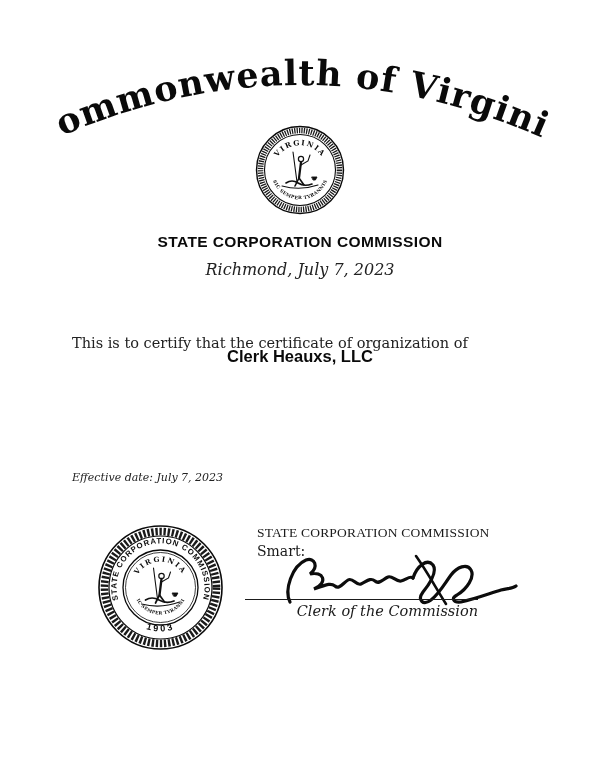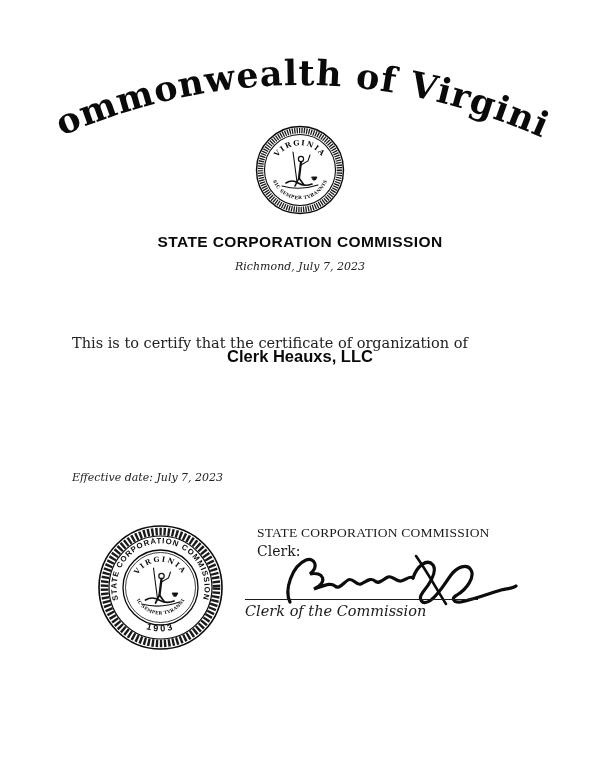--- a/index.html
+++ b/index.html
@@ -15,40 +15,40 @@
   .arch-text{
     font-family:"DejaVu Serif", serif;font-weight:bold;
     font-size:35px;fill:#0a0a0a;letter-spacing:1px;
   }
   .seal-top-svg{left:252px;top:122px;width:96px;height:96px;}
   .seal-bottom-svg{left:97px;top:524px;width:127px;height:127px;}
   .scc-heading{
     top:233px;font-family:"Liberation Sans", sans-serif;font-weight:bold;
     font-size:15.5px;color:#0a0a0a;letter-spacing:0.4px;
   }
-  .dateline{top:260px;font-style:italic;font-size:11px;color:#222;}
+  .dateline{top:260px;font-style:italic;font-size:16px;color:#222;}
   .certify-line{left:72px;top:310px;width:456px;font-size:14.5px;color:#222;margin-top:25px;}
   .company-name{
     top:347px;font-family:"Liberation Sans", sans-serif;font-weight:bold;
     font-size:16.5px;color:#0a0a0a;
   }
   .body-paragraph{
     left:72px;top:374px;width:456px;font-style:italic;font-size:14px;
     line-height:29px;text-align:justify;color:#222;
   }
   .effective-date{left:72px;top:471px;font-style:italic;font-size:11px;color:#222;}
   .attest-commission{
     left:257px;top:525px;font-family:"Liberation Serif", serif;
     font-size:13.5px;color:#1b1b1b;letter-spacing:0.2px;
   }
   .attest-label{left:257px;top:543px;font-size:14px;font-style:normal;color:#1b1b1b;}
   .signature-svg{left:238px;top:548px;width:284px;height:62px;}
   .signature-line{left:245px;top:599px;width:233px;border-top:1.6px solid #1b1b1b;height:0;}
   .clerk-title{
-    left:245px;top:603px;width:233px;text-align:left;
+    left:245px;top:603px;width:233px;text-align:right;
     font-style:italic;font-size:14.5px;color:#1b1b1b;
   }
   .seal-serif{font-family:"DejaVu Serif", serif;}
   .seal-sans{font-family:"Liberation Sans", sans-serif;}
 </style>
 </head>
 <body>
 
 <div class="page">
 
@@ -125,21 +125,21 @@
       <path d="M 56.5 44 L 60.5 75" stroke-width="1.1"></path>
       <path d="M 64.5 58 L 71.5 54 L 73.5 48" stroke-width="1.1"></path>
       <path d="M 62.5 71 L 58.5 79 M 62.5 71 L 67.5 78" stroke-width="1.7"></path>
       <path d="M 48.5 76 Q 55 72 62 76 T 77 77" stroke-width="1.7"></path>
       <path d="M 44.5 80 Q 63.5 85 82.5 78" stroke-width="1.1"></path>
       <path d="M 75.5 69 l 5.4 0 l -1.7 3.2 l -2.2 0 z" stroke-width="0.9" fill="#111"></path>
     </g>
   </svg>
 
   <div class="abs attest-commission">STATE CORPORATION COMMISSION</div>
-  <div class="abs attest-label">Clerk:</div>
+  <div class="abs attest-label">Smart:</div>
 
   <svg class="abs signature-svg" viewBox="0 0 284 62">
     <g fill="none" stroke="#0c0c0c" stroke-width="3.2" stroke-linecap="round">
       <path d="M 52 54
                C 46 42, 54 18, 68 12
                C 77 9, 81 19, 72 26
                C 85 23, 91 34, 76 41
                C 86 38, 92 34, 97 38
                C 101 42, 105 35, 110 32
                C 115 29, 118 38, 123 36

